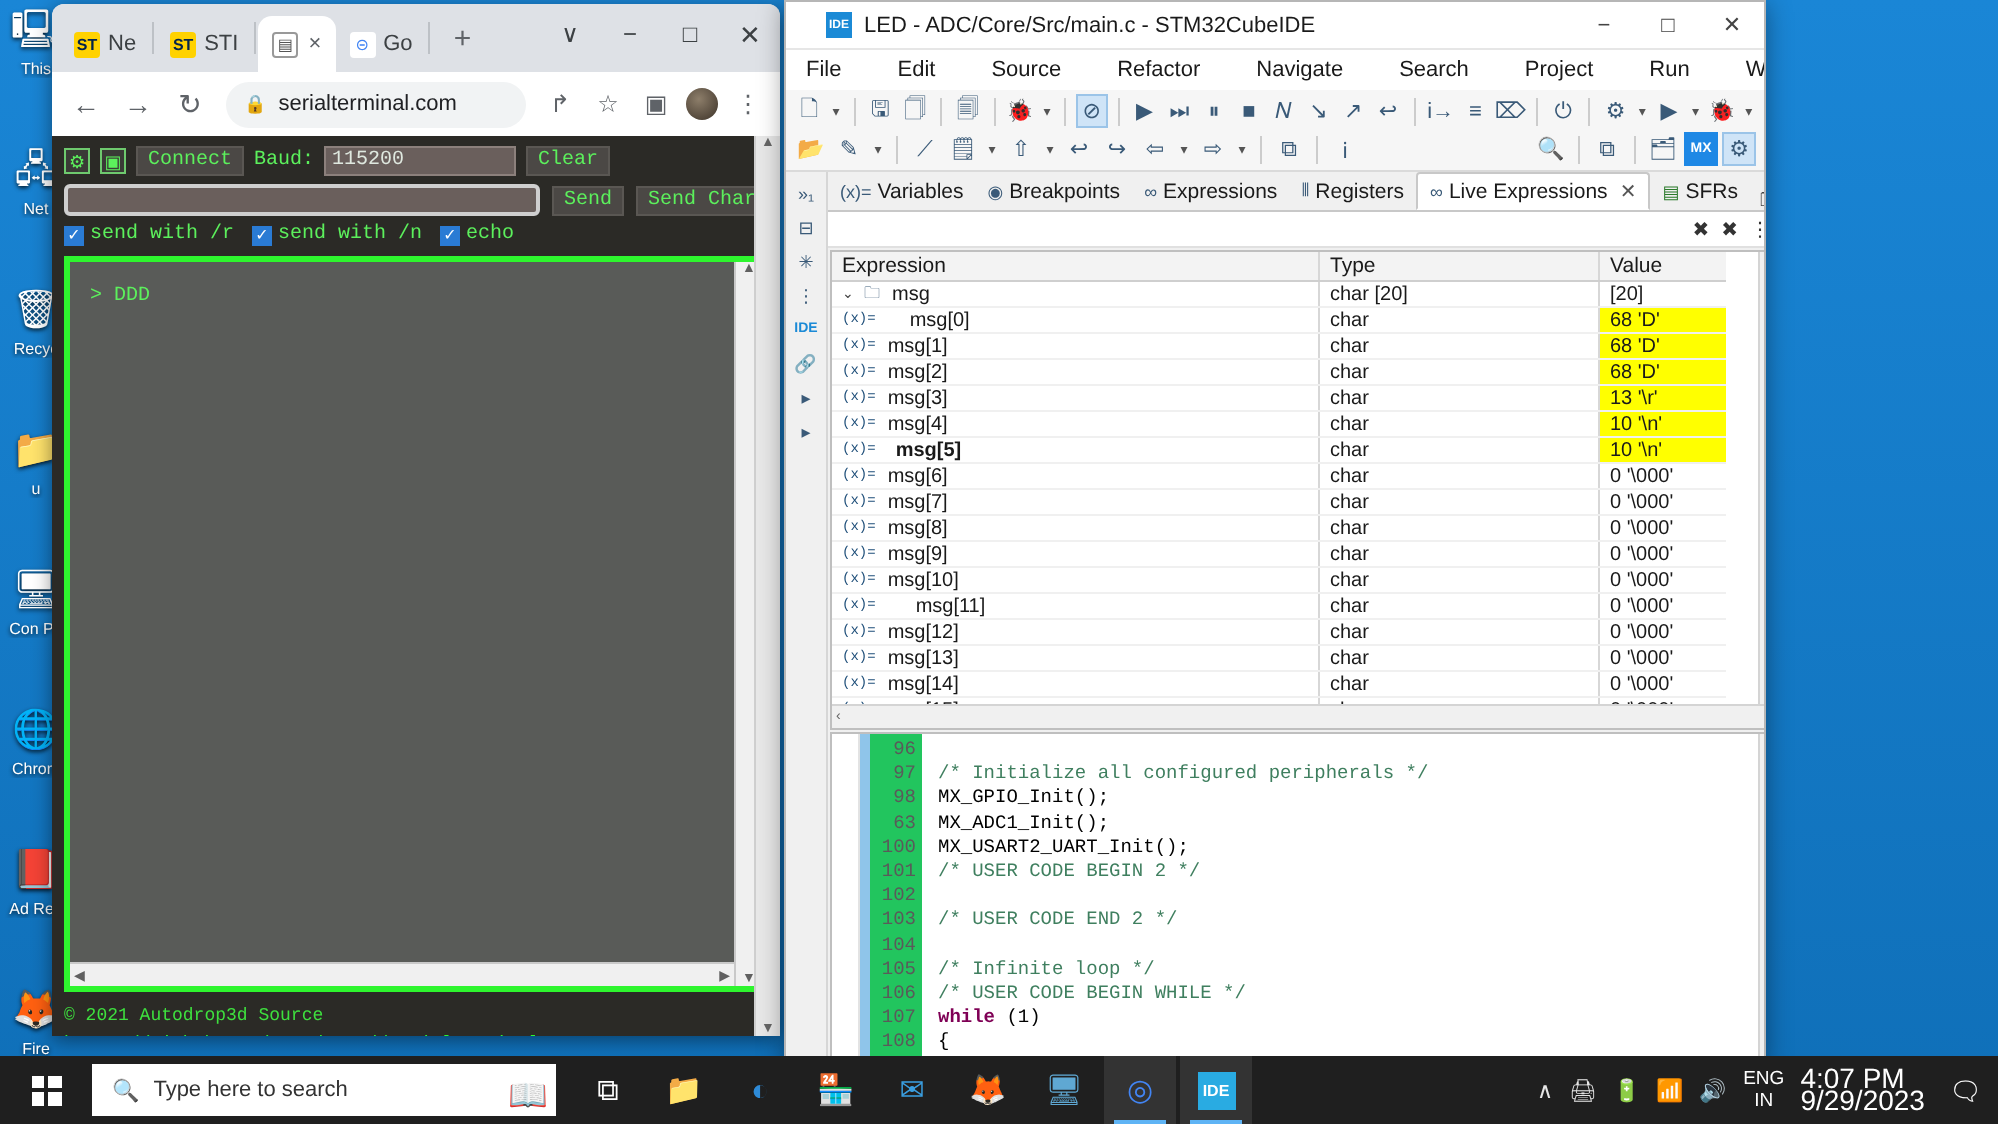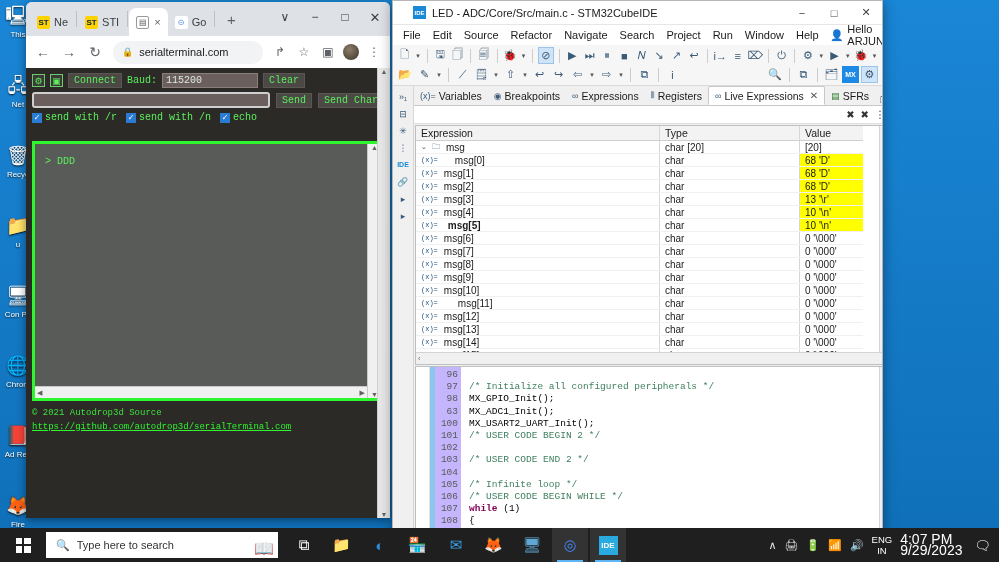--- a/index.html
+++ b/index.html
@@ -65,21 +65,21 @@
   .tlabel-g { color:#5cf05c; font-family:"Liberation Mono", monospace; font-size:10px; }
   .tinput-baud { background:#6a5f5c; border:1px solid #8c807c; color:#dfe8df;
                  font-family:"Liberation Mono", monospace; font-size:10px; width:96px; padding:1px 3px; }
   .tline2 { display:flex; align-items:center; gap:6px; margin-top:4px; }
   .tsend-input { flex:1; height:16px; background:#6a5f5c; border:2px solid #cfcfcf; border-radius:3px; }
   .tline3 { display:flex; align-items:center; gap:9px; margin-top:4px; }
   .tchk { display:flex; align-items:center; gap:3px; }
   .tchk .box { width:10px; height:10px; background:#2a7bd4; color:#fff; font-size:8px;
                display:flex; align-items:center; justify-content:center; line-height:1; }
   .tchk .txt { color:#5cf05c; font-family:"Liberation Mono", monospace; font-size:10px; }
-  .term-out { margin:16px 6px 0 6px; height:260px; border:3px solid #2ef52e; background:#595b58;
+  .term-out { margin:3px 6px 0 6px; height:368px; border:3px solid #2ef52e; background:#595b58;
               position:relative; display:flex;gap:16px; }
   .term-text { flex:1; padding:12px 0 0 10px; color:#5cf05c; font-family:"Liberation Mono", monospace;
                font-size:10px; }
   .term-vscroll { width:14px; background:#f0f0f0; border-left:1px solid #c9c9c9; display:flex;
                   flex-direction:column; justify-content:space-between; align-items:center; font-size:7px; color:#606060; }
   .term-hscroll { position:absolute; left:0; right:14px; bottom:0; height:12px; background:#f0f0f0;
                   border-top:1px solid #c9c9c9; display:flex; justify-content:space-between;
                   align-items:center; padding:0 2px; font-size:7px; color:#606060; }
   .term-foot { padding:6px 6px 0 6px; font-family:"Liberation Mono", monospace; font-size:9px;
                color:#3ee03e; line-height:1.5; }
@@ -92,21 +92,21 @@
   #ide-win { position:absolute; left:392px; top:0; width:491px; height:533px;
              background:#f0f0f0; border:1px solid #b6b6b6; box-shadow:0 2px 12px rgba(0,0,0,.4); overflow:hidden; }
   .ide-title { height:24px; background:#fff; display:flex; align-items:center; padding-left:20px; gap:6px;
                border-bottom:1px solid #e6e6e6; }
   .ide-logo { width:13px; height:13px; background:#1b8ad6; color:#fff; font-size:6px; font-weight:bold;
               display:flex; align-items:center; justify-content:center; }
   .ide-title .t { font-size:11px; color:#1a1a1a; }
   .ide-wc { margin-left:auto; display:flex; }
   .ide-wc div { width:32px; height:24px; display:flex; align-items:center; justify-content:center;
                 font-size:11px; color:#444; }
-  .ide-menu { height:20px; background:#fff; display:flex; align-items:center; gap:0; padding-left:4px; }
+  .ide-menu { height:20px; background:#fff; display:flex; align-items:center; gap:16px; padding-left:4px; }
   .ide-menu span.m { font-size:11px; color:#1a1a1a; padding:0 6px; }
   .ide-user { display:flex; align-items:center; gap:3px; font-size:11px; color:#1a1a1a; padding-left:6px; }
   .ide-toolbar { background:#f6f6f6; border-bottom:1px solid #dadada; padding:1px 4px; }
   .tbrow { display:flex; align-items:center; gap:2px; height:19px; }
   .ti { width:17px; height:17px; display:flex; align-items:center; justify-content:center;
         font-size:11px; color:#3a5a78; }
   .ti.sel { background:#cfe4f7; border:1px solid #9bc4e8; }
   .tv { width:1px; height:14px; background:#ccc; margin:0 3px; }
   .tcaret { font-size:7px; color:#555; width:8px; display:flex; align-items:center; justify-content:center; }
 
@@ -149,21 +149,21 @@
   .le-vscroll { width:12px; background:#f0f0f0; border-left:1px solid #d4d4d4;
                 display:flex; flex-direction:column; justify-content:space-between; align-items:center;
                 font-size:7px; color:#666; }
   .le-hscroll { height:12px; background:#f0f0f0; border-top:1px solid #d4d4d4; display:flex;
                 align-items:center; justify-content:space-between; padding:0 2px; font-size:7px; color:#666; }
 
   
   .ed-wrap { flex:1; background:#fff; margin:1px; border:1px solid #bfbfbf; display:flex; flex-direction:column; overflow:hidden; }
   .ed-inner { flex:1; display:flex; overflow:hidden; }
   .ed-markbar { width:14px; background:#fff; border-right:1px solid #e3e3e3; }
-  .ed-gutter { width:26px; background:#c4b5fd; text-align:right; padding-right:3px;
+  .ed-gutter { width:26px; background:#22c55e; text-align:right; padding-right:3px;
                font-family:"Liberation Mono", monospace; font-size:9.5px; color:#5a5a5a; padding-top:2px; }
   .ed-bluebar { width:5px; background:#8fc5ea; }
   .ed-code { flex:1; font-family:"Liberation Mono", monospace; font-size:9.5px; padding:2px 0 0 8px;
              color:#000; line-height:12.2px; }
   .ed-gutter div { line-height:12.2px; }
   .cmt { color:#3f7f5f; }
   .kw { color:#7f0055; font-weight:bold; }
   .ed-vscroll { width:12px; background:#f0f0f0; border-left:1px solid #d4d4d4; display:flex;
                 flex-direction:column; justify-content:space-between; align-items:center; font-size:7px; color:#666; }
   .ed-hscroll { height:11px; background:#f0f0f0; border-top:1px solid #d4d4d4; display:flex;

